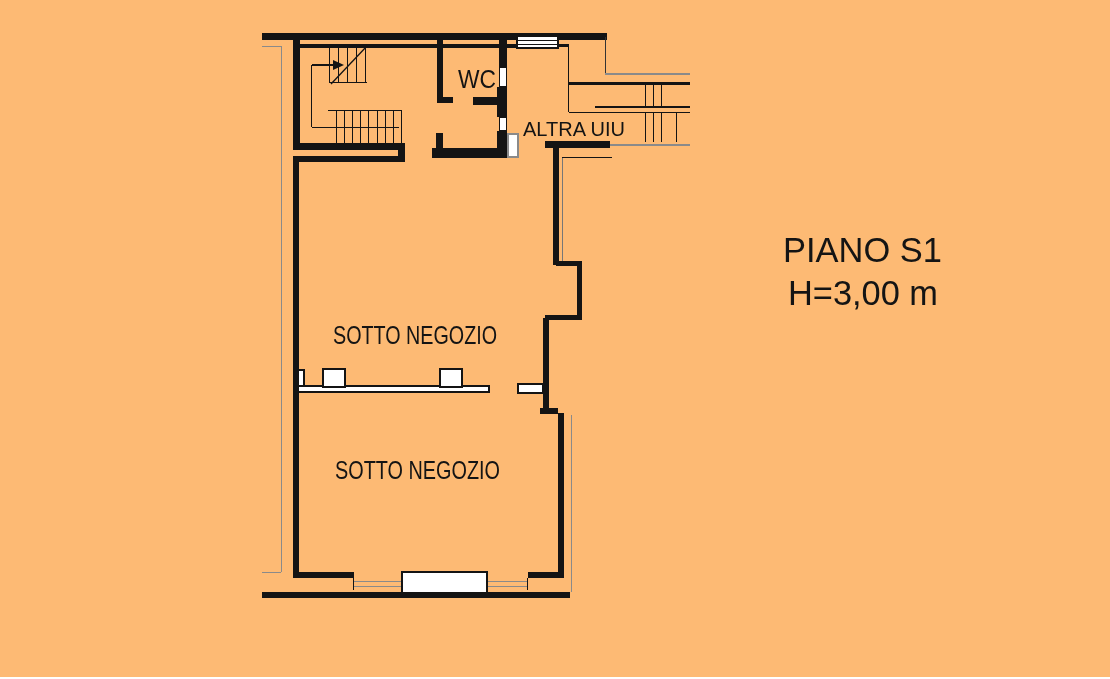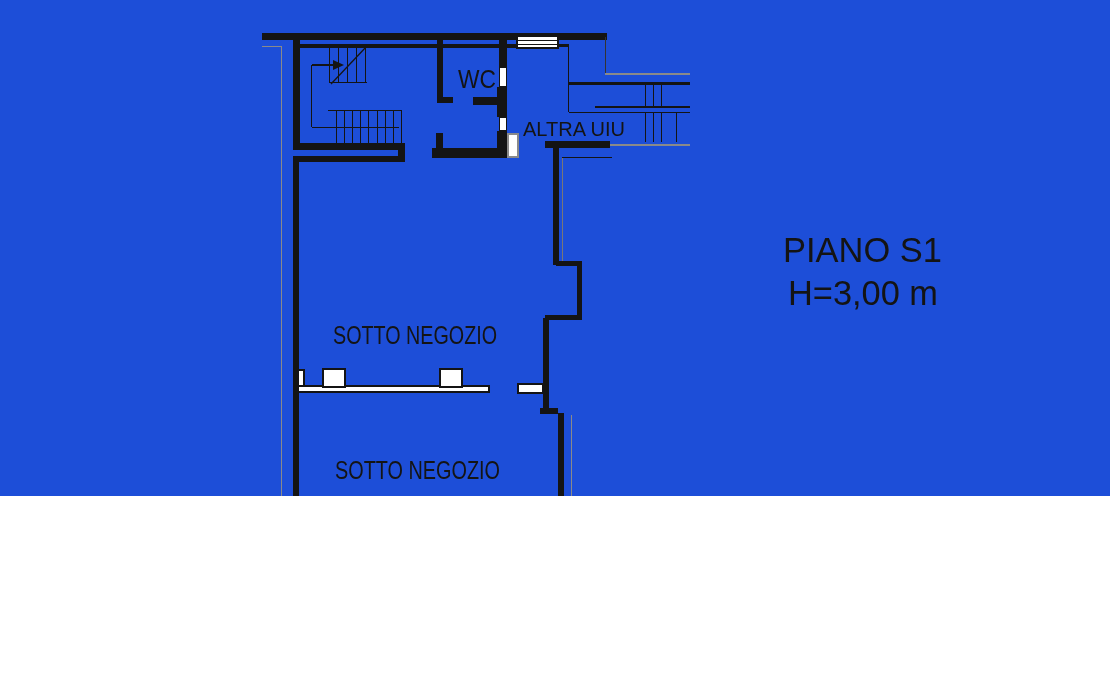--- a/index.html
+++ b/index.html
@@ -1,19 +1,19 @@
 <!DOCTYPE html>
 <html><head>
 <meta charset="utf-8">
 <style>
   html,body{margin:0;padding:0;background:#fff;}
   .stage{
     position:relative;
-    width:1110px;height:496px;
-    background:#1d4ed8;
+    width:1110px;height:677px;
+    background:#fdba74;
     overflow:hidden;
     font-family:"Liberation Sans", sans-serif;
   }
   svg{position:absolute;left:0;top:0;}
   text{
     fill:#141414;
     font-family:"Liberation Sans", sans-serif;
   }
   .lbl-room{font-size:25px;}
   .lbl-wc{font-size:25px;}

